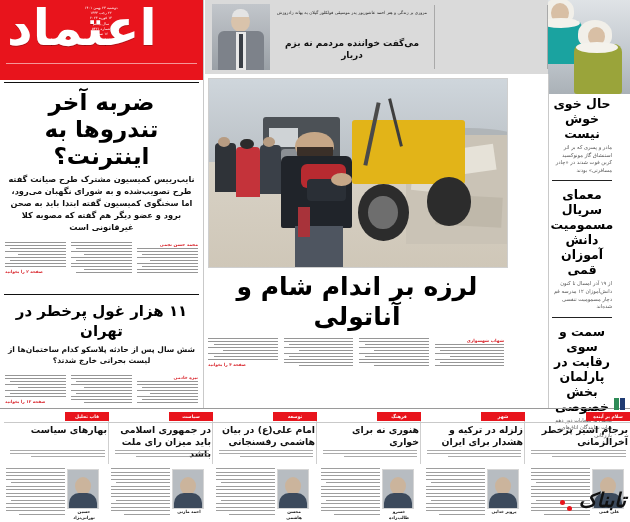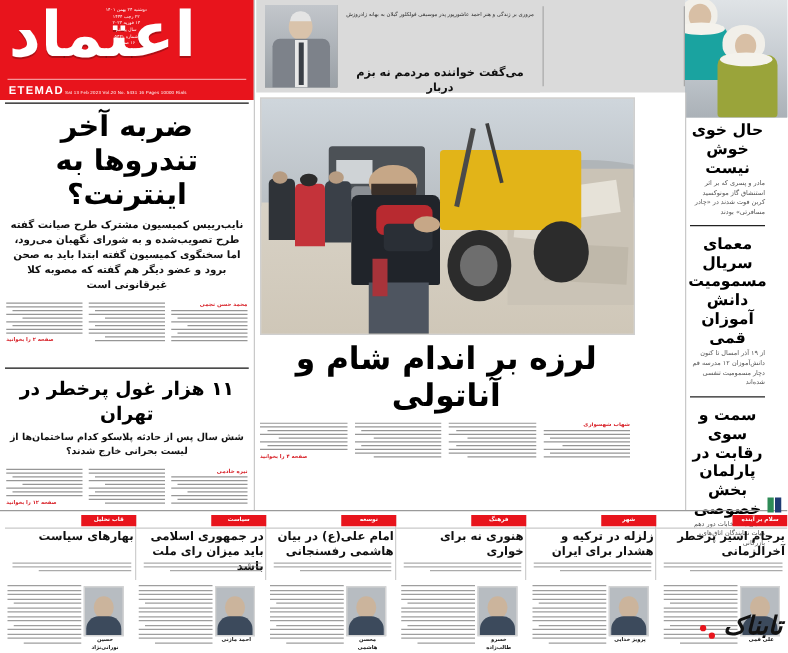--- a/index.html
+++ b/index.html
@@ -176,35 +176,31 @@
     <div class="mast-info" id="mastinfo">
         <div>دوشنبه ۲۴ بهمن ۱۴۰۱</div>
         <div>۲۲ رجب ۱۴۴۴</div>
         <div>۱۳ فوریه ۲۰۲۳</div>
         <div>سال بیستم</div>
         <div>شماره ۵۴۳۱</div>
         <div>۱۶ صفحه</div>
         <div>۱۰۰۰۰ تومان</div>
       </div>
     <div class="mast-rule"></div>
-    <div class="mast-bottom">
-      <div class="mast-etemad">ETEMAD</div>
-      <div class="mast-meta">Sat 13 Feb 2023  Vol.20  No. 5431  16 Pages  10000 Rials</div>
-    </div>
   </div>
 
   <div class="topbar">
     <div class="tb-div" style="right:0px;"></div>
 
 
     <div class="tb-div" style="right:113px;"></div>
 
     <div class="tb-cell" style="right:116px;width:160px;">
       <div class="tb-kicker" style="position:absolute;right:3px;top:10px;width:154px;">مروری بر زندگی و هنر احمد عاشورپور پدر موسیقی فولکلور گیلان به بهانه زادروزش</div>
-      <div class="tb-head" style="position:absolute;right:3px;top:38px;width:154px;margin-top:16px;">می‌گفت خواننده مردمم نه بزم دربار</div>
+      <div class="tb-head" style="position:absolute;right:3px;top:38px;width:154px;">می‌گفت خواننده مردمم نه بزم دربار</div>
     </div>
 
     <div class="tb-photo" style="right:278px;top:4px;width:58px;height:66px;">
       <div style="position:absolute;left:0;top:0;right:0;bottom:0;background:linear-gradient(180deg,#c2c6cb,#9aa0a6);"></div>
       <div class="head" style="left:19px;top:7px;width:19px;height:21px;background:#d9c3ab;"></div>
       <div style="position:absolute;left:20px;top:5px;width:17px;height:8px;border-radius:9px 9px 0 0;background:#e4e4e4;"></div>
       <div class="body" style="left:6px;top:27px;width:46px;height:39px;background:#7d828a;"></div>
       <div style="position:absolute;left:24px;top:28px;width:10px;height:38px;background:#e8e8e8;"></div>
       <div style="position:absolute;left:27px;top:30px;width:4px;height:34px;background:#3a3f46;"></div>
     </div>

